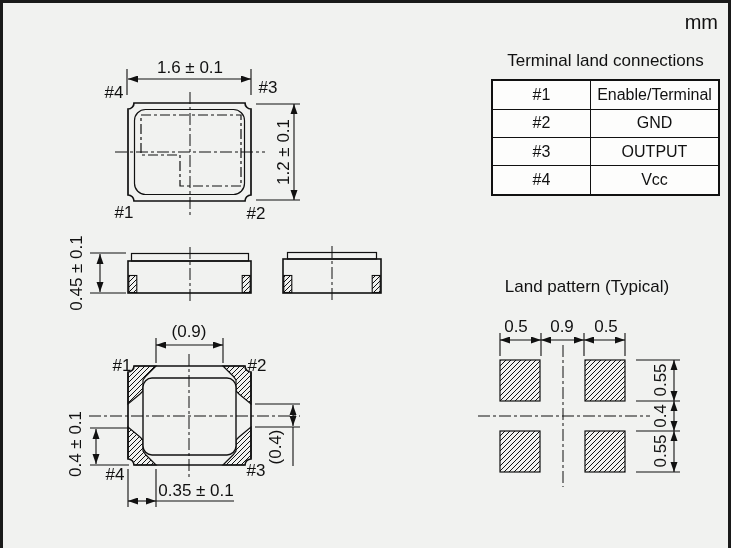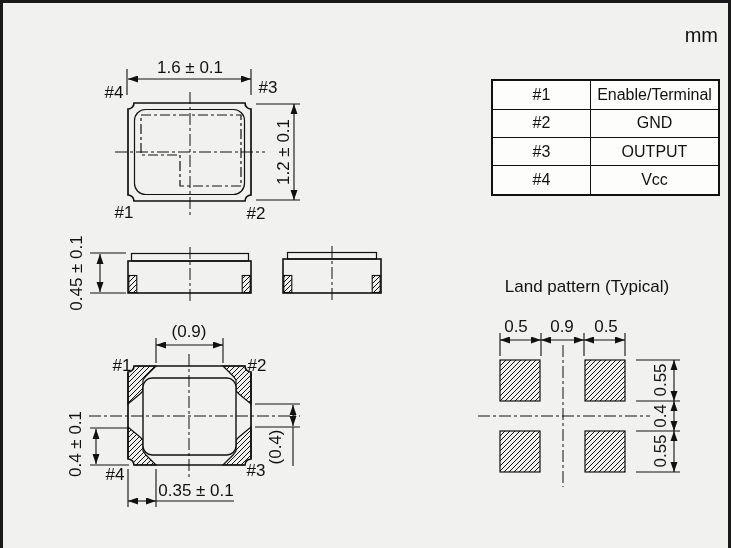--- a/index.html
+++ b/index.html
@@ -10,21 +10,21 @@
     box-sizing:border-box;
     font-family:"Liberation Sans","DejaVu Sans",sans-serif;
     color:#111;
   }
   svg{position:absolute;left:0;top:0;}
   svg text{font-family:"Liberation Sans","DejaVu Sans",sans-serif;fill:#111;}
   .dimtxt{font-size:17px;}
   .pintxt{font-size:17px;}
   .titletxt{font-size:17px;}
   .unit{
-    position:absolute;left:655px;top:21px;width:60px;
+    position:absolute;left:655px;top:8px;width:60px;
     text-align:right;font-size:20px;
   }
   .tbl-title{
     position:absolute;left:486px;top:48px;width:233px;
     text-align:center;font-size:17px;
   }
   table.term{
     position:absolute;left:488px;top:76px;width:229px;height:117px;
     border-collapse:collapse;table-layout:fixed;background:#fdfdfc;
   }
@@ -35,20 +35,21 @@
   table.term td.c1{width:97px;}
   table.term{border:2px solid #111;}
 </style>
 </head>
 <body>
 
 <div id="stage">
 
   <div class="unit">mm</div>
 
+  <div class="tbl-title">Terminal land connections</div>
 
   <table class="term">
     <tbody>
         <tr>
       <td class="c1">#1</td>
       <td>Enable/Terminal</td>
     </tr>
     <tr>
       <td class="c1">#2</td>
       <td>GND</td>

